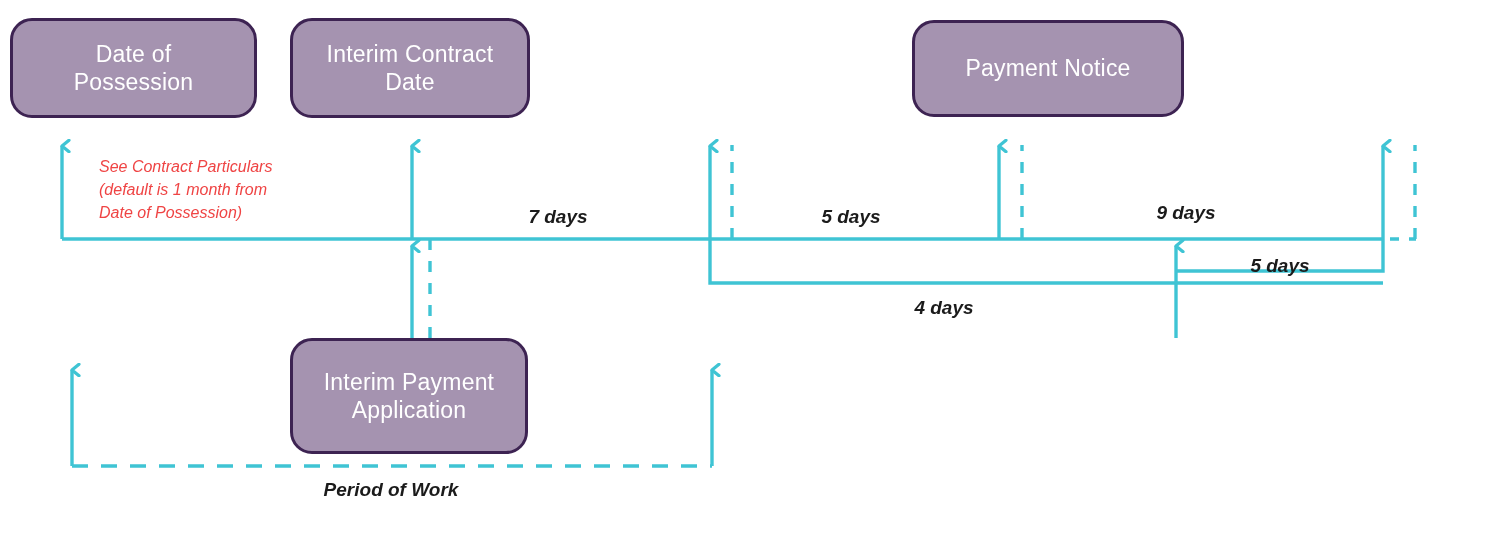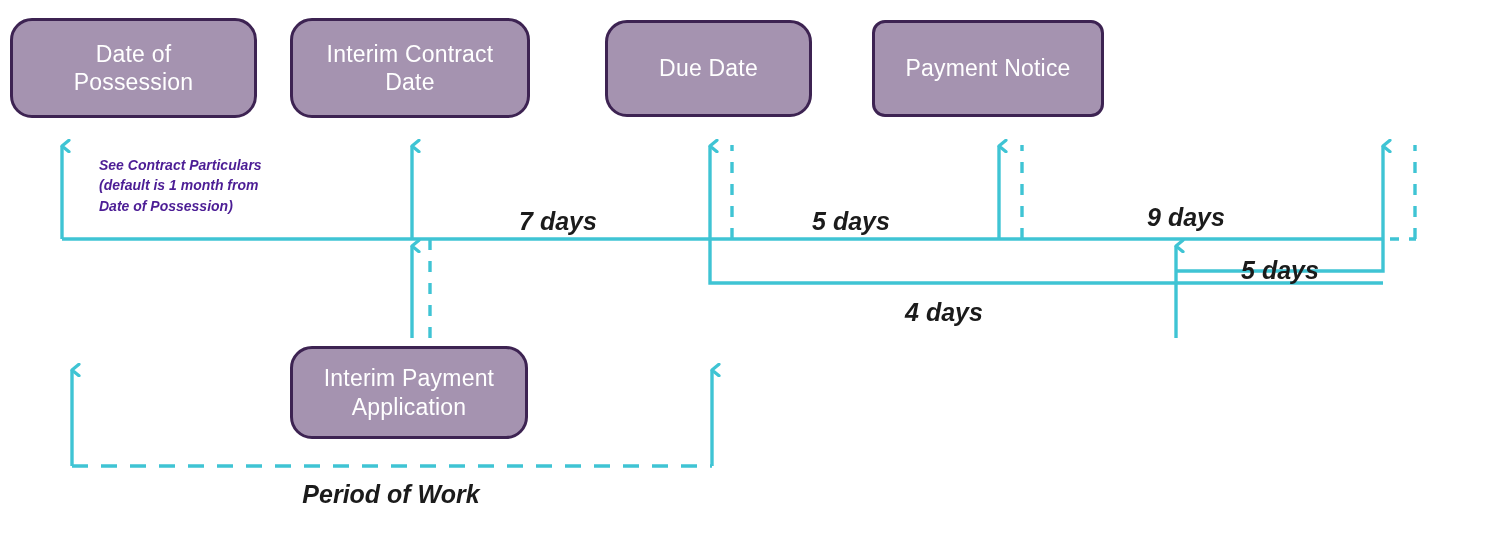--- a/index.html
+++ b/index.html
@@ -23,32 +23,32 @@
     letter-spacing:.2px;
     font-weight:400;
     padding:4px 10px;
     z-index:3;
   }
   .lbl{
     position:absolute;
     font-style:italic;
     font-weight:700;
     color:#1b1b1b;
-    font-size:25px;
+    font-size:19px;
     white-space:pre;
     line-height:1.42;
     z-index:4;
   }
   .lbl.center{transform:translateX(-50%);text-align:center;}
   .note{
     position:absolute;
     font-style:italic;
-    font-weight:700;
-    color:#4c1d95;
-    font-size:14px;
+    font-weight:400;
+    color:#ef4444;
+    font-size:16px;
     line-height:1.45;
     white-space:pre-line;
     z-index:4;
   }
 </style>
 </head>
 <body>
 
 <div id="stage">
 
@@ -89,26 +89,25 @@
       <line x1="712" y1="466" x2="712" y2="370" marker-end="url(#arrowUp)"></line>
     </g>
   </svg>
 
   <div class="node" style="left: 10px; top: 18px; width: 247px; height: 100px; white-space: pre-line;">Date of
 Possession</div>
 
   <div class="node" style="left: 290px; top: 18px; width: 240px; height: 100px; white-space: pre-line;">Interim Contract
 Date</div>
 
-  <div class="node" style="left: 605px; top: 20px; width: 207px; height: 97px; white-space: pre-line;">Due Date</div>
 
-  <div class="node" style="left: 872px; top: 20px; width: 232px; height: 97px; white-space: pre-line; border-radius: 13px;">Payment Notice</div>
+  <div class="node" style="left: 912px; top: 20px; width: 272px; height: 97px; white-space: pre-line;">Payment Notice</div>
 
 
-  <div class="node" style="left: 290px; top: 346px; width: 238px; height: 93px; white-space: pre-line;">Interim Payment
+  <div class="node" style="left: 290px; top: 338px; width: 238px; height: 116px; white-space: pre-line;">Interim Payment
 Application</div>
 
 
   <div class="note" style="left: 99px; top: 155px; white-space: pre-line;">See Contract Particulars
 (default is 1 month from
 Date of Possession)</div>
 
   <div class="lbl center" style="left:558px;top:204px;">7 days</div>
 
   <div class="lbl center" style="left:851px;top:204px;">5 days</div>

